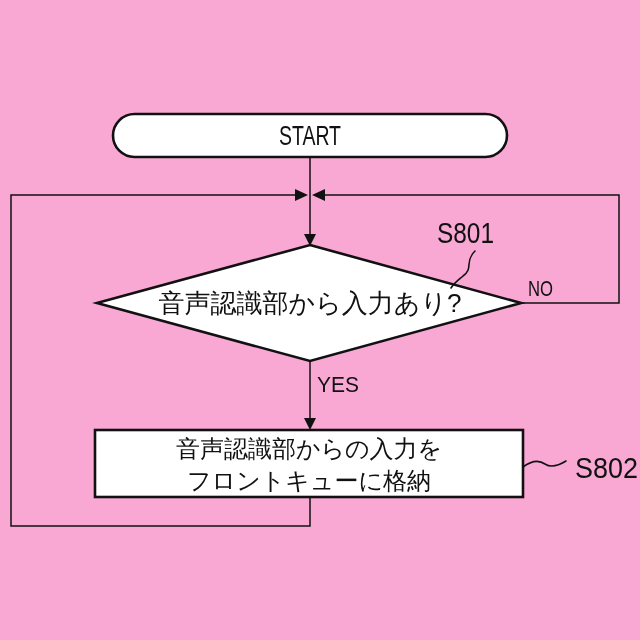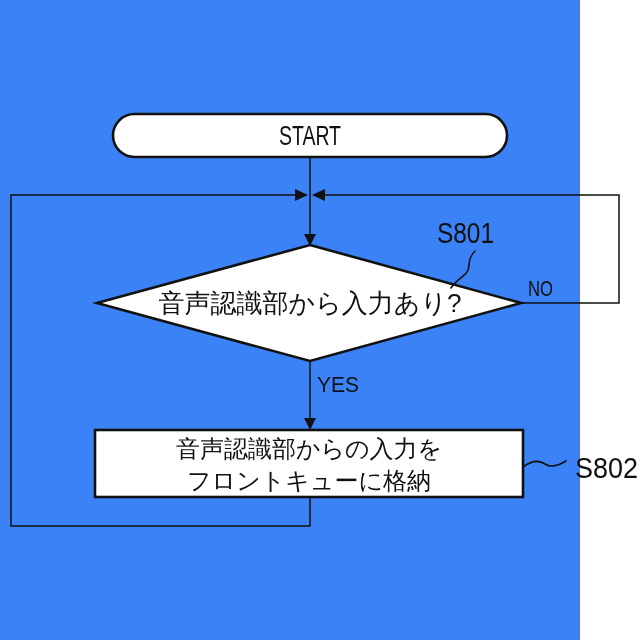--- a/index.html
+++ b/index.html
@@ -1,23 +1,23 @@
 <!DOCTYPE html>
 <html><head>
 <meta charset="utf-8">
 <style>
   html, body {
     margin: 0;
     padding: 0;
     background: #ffffff;
   }
   .canvas-wrap {
-    width: 580px;
+    width: 640px;
     height: 640px;
-    background: #3b82f6;
+    background: #f9a8d4;
     position: relative;
   }
   svg {
     display: block;
   }
   .shape {
     fill: #ffffff;
     stroke: #111111;
     stroke-width: 2.6;
     stroke-linejoin: miter;

